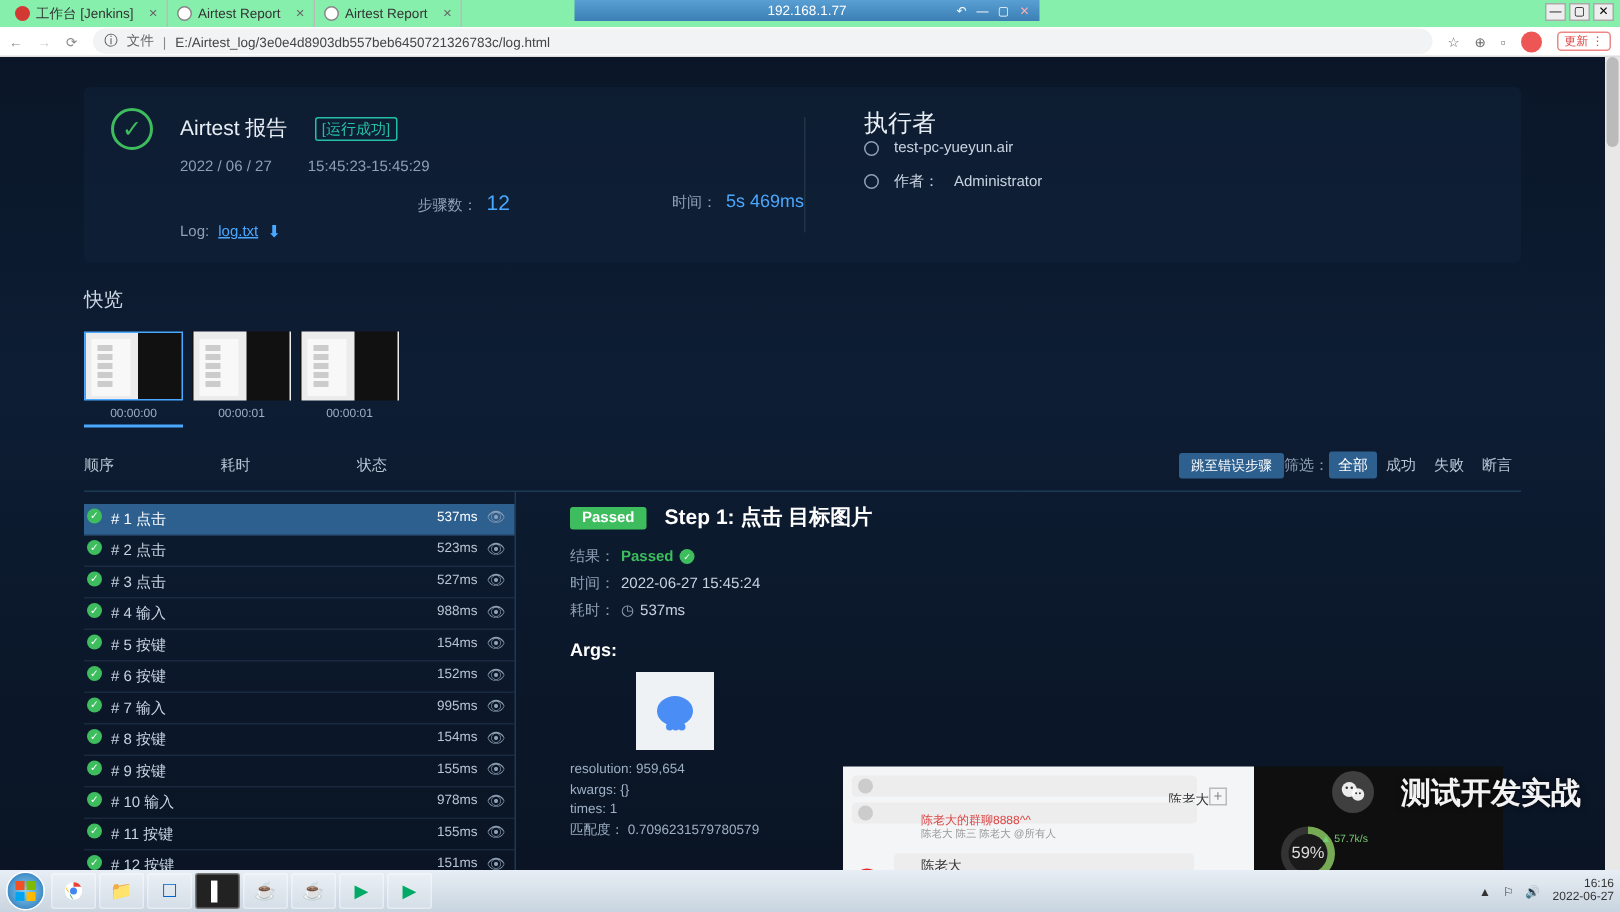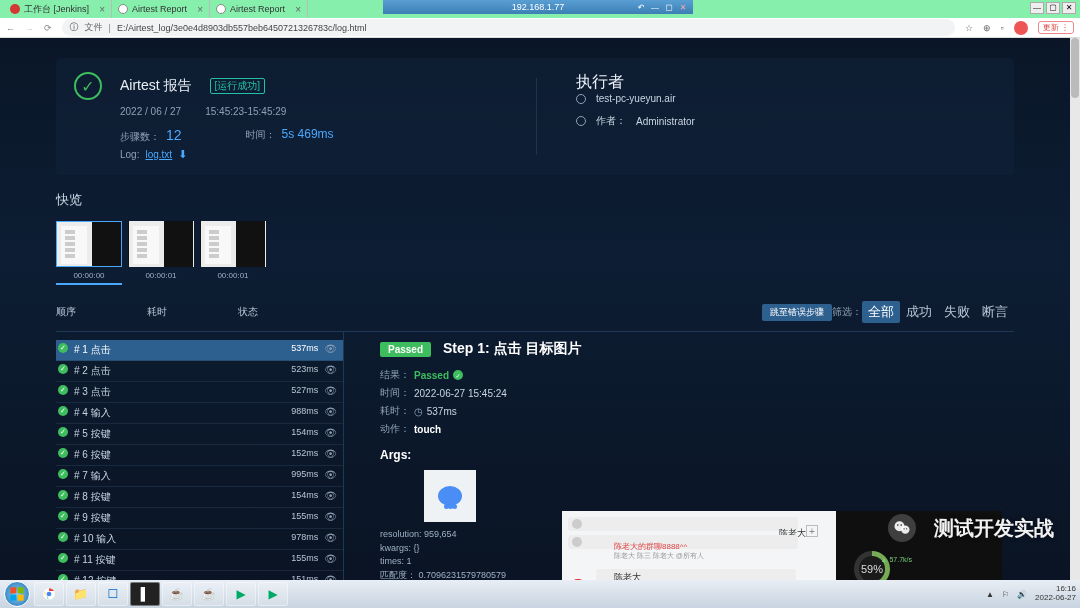--- a/index.html
+++ b/index.html
@@ -38,21 +38,21 @@
 
 .summary { margin: 20px 56px 0; padding: 14px 18px; background: rgba(20,40,65,.35); border-radius: 4px; display: flex; }
 .summary-left { flex: 1.1; }
 .summary-right { flex: 1; padding-left: 40px; position: relative; }
 .summary-right::before { content: ""; position: absolute; left: 0; top: 6px; bottom: 6px; width: 1px; background: #234; }
 .summary-title-row { display: flex; align-items: center; gap: 18px; margin-bottom: 6px; }
 .ok-icon { width: 28px; height: 28px; border: 2px solid #3dbd5d; border-radius: 50%; display: flex; align-items: center; justify-content: center; color: #3dbd5d; font-size: 16px; }
 .rpt-title { color: #e8eef5; font-size: 14px; }
 .run-ok { color: #23c0a6; font-size: 10px; border: 1px solid #23c0a6; padding: 0 4px; border-radius: 2px; }
 .date-row { color: #8fa0b5; font-size: 10px; margin-left: 46px; display: flex; gap: 24px; }
-.count-row { margin-left: 46px; margin-top: 10px; display: flex; gap: 64px; font-size: 10px; color: #8fa0b5; }
+.count-row { margin-top: 10px; display: flex; gap: 108px; font-size: 10px; color: #8fa0b5; justify-content: flex-end; }
 .count-row .val { color: #4aa8ff; font-size: 14px; margin-left: 6px; }
 .count-row .time-val { color: #4aa8ff; font-size: 12px; margin-left: 6px; }
 .log-row { margin-left: 46px; margin-top: 4px; font-size: 10px; color: #8fa0b5; display: flex; gap: 6px; align-items: center; }
 .log-row a { color: #4aa8ff; text-decoration: underline; }
 .dl-icon { color: #4aa8ff; font-size: 11px; }
 
 .exec-title { color: #e8eef5; font-size: 16px; margin-bottom: 0; font-family: Liberation Serif, serif; }
 .exec-row { display: flex; align-items: center; gap: 10px; font-size: 10px; color: #c8d4e2; margin-bottom: 10px; }
 .radio { width: 10px; height: 10px; border: 1px solid #8fa0b5; border-radius: 50%; display: inline-block; }
 
@@ -66,21 +66,21 @@
 .qv-img::after{content:"";position:absolute;left:8px;top:8px;width:10px;height:4px;background:#ccc;box-shadow:0 6px 0 #ccc,0 12px 0 #ccc,0 18px 0 #ccc,0 24px 0 #ccc;}
 .qv-thumb.active .qv-img { border-color: #4aa8ff; }
 .qv-thumb.active { border-bottom: 2px solid #4aa8ff; padding-bottom: 3px; }
 .qv-time { color: #9fb; font-size: 8px; color: #9fb0c5; margin-top: 4px; }
 
 
 .toolbar { margin: 16px 56px 0; display: flex; justify-content: space-between; align-items: center; font-size: 10px; }
 .tb-left { display: flex; gap: 71px; color: #b8c5d5; }
 .tb-right { display: flex; align-items: center; }
 .tb-right .btn-jump { background: #2d5f8f; color: #fff; padding: 2px 8px; border-radius: 2px; font-size: 9px; }
-.tb-right .btn { color: #b8c5d5; font-size: 13px; padding: 2px 6px; }
+.tb-right .btn { color: #b8c5d5; font-size: 10px; padding: 2px 6px; }
 .tb-right .btn.active { background: #2d5f8f; color: #fff; border-radius: 2px; }
 
 
 .content-split { margin: 8px 56px 0; display: flex; gap: 36px; border-top: 1px solid #1c3a55; padding-top: 0; height: 260px; }
 .steps-list { width: 288px; overflow-y: auto; scrollbar-width: thin; border-right: 1px solid #1c3a55; padding-top: 8px; }
 .steps-list::-webkit-scrollbar{width:8px}.steps-list::-webkit-scrollbar-thumb{background:#2a4a68;border-radius:4px}
 .step-item { display: flex; align-items: flex-start; gap: 6px; padding: 3px 6px 3px 2px; font-size: 10px; color: #c8d4e2; border-bottom: 1px solid rgba(40,60,85,.5); cursor: pointer; }
 .step-item.active { background: #2d5f8f; color: #fff; }
 .step-ok { width: 10px; height: 10px; background: #3dbd5d; border-radius: 50%; color: #fff; font-size: 7px; display: flex; align-items: center; justify-content: center; }
 .step-name { flex: 1; }
@@ -361,24 +361,20 @@
           </div>
         <div class="sd-row">
             <span class="lbl">时间：</span>
             <span>2022-06-27 15:45:24</span>
           </div>
         <div class="sd-row">
             <span class="lbl">耗时：</span>
             <span class="clock">◷</span>
             <span>537ms</span>
           </div>
-        <div class="sd-row">
-            <span class="lbl">动作：</span>
-            <span class="touch">touch</span>
-          </div>
         <div class="args-title">Args:</div>
         <div class="args-row">
           <div class="args-left">
             <div class="arg-img">
                 <div class="bubble"></div>
               </div>
             <div class="args-meta">
               <div>resolution: 959,654</div>
               <div>kwargs: {}</div>
               <div>times: 1</div>

